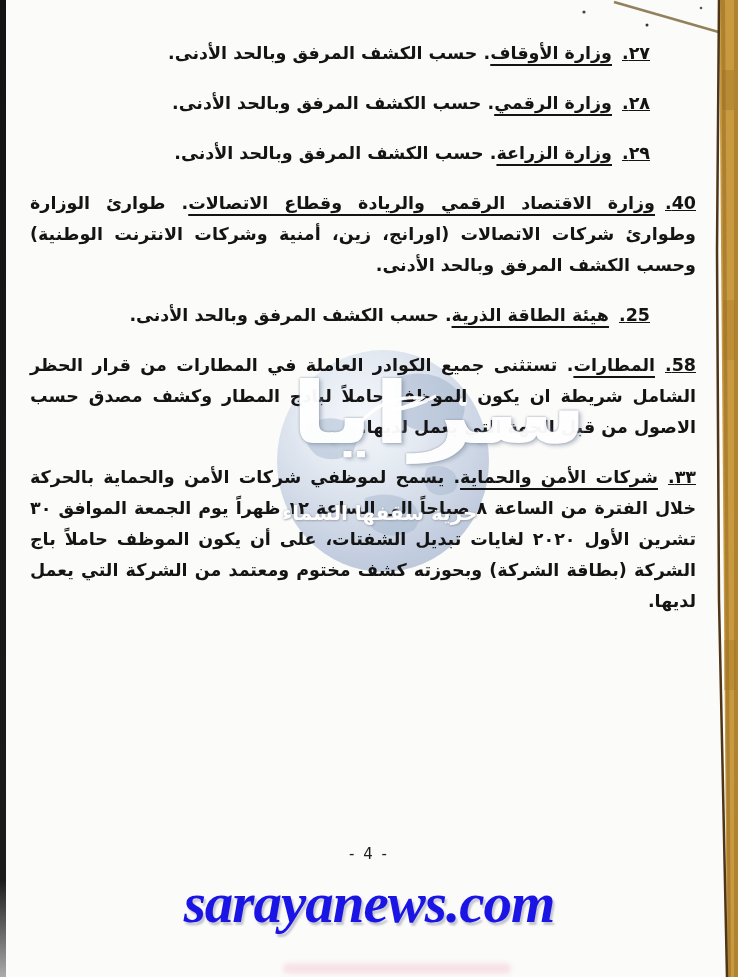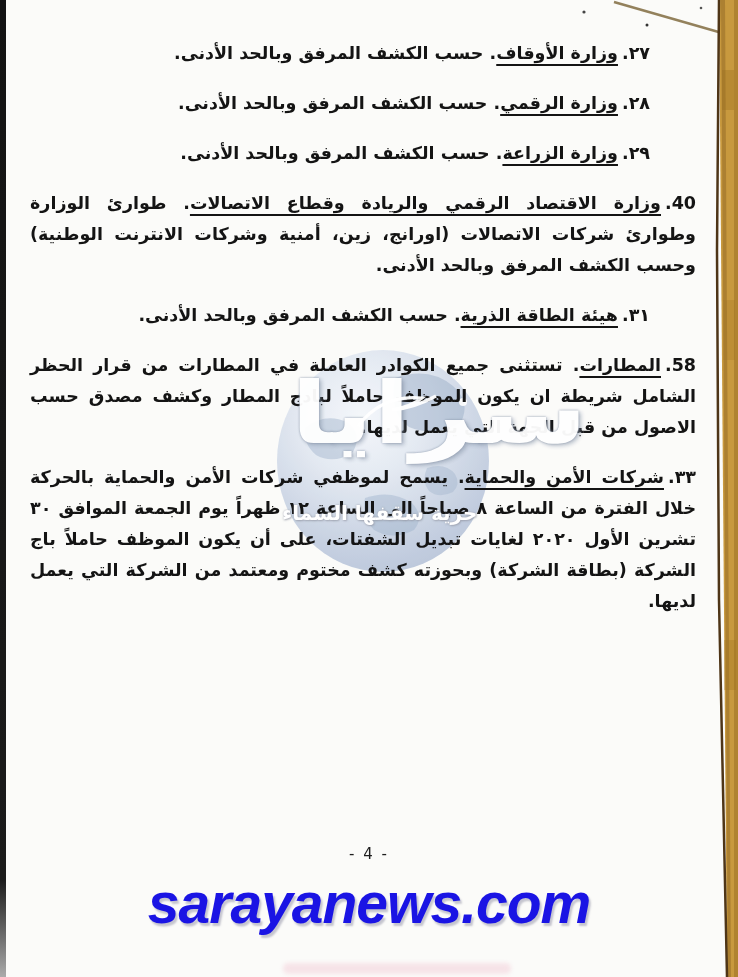--- a/index.html
+++ b/index.html
@@ -14,40 +14,40 @@
   .right-strip{position:absolute;right:0;top:0;width:26px;height:100%;z-index:6;}
   .corner-artifacts{position:absolute;left:0;top:0;width:738px;height:60px;z-index:5;}
   
   .doc{
     position:absolute;top:38px;left:30px;right:42px;z-index:2;
     direction:rtl;text-align:justify;color:#141414;
     font-weight:700;font-size:17.5px;line-height:31px;
   }
   .item{margin:0 0 19px 0;}
   .item.indent{padding-right:46px;}
-  .num{margin-left:4px;letter-spacing:1px;}
+  .num{margin-left:10px;letter-spacing:1px;text-decoration:underline;}
   .head{text-decoration:underline;text-decoration-thickness:1.5px;text-underline-offset:5px;}
   
   .globe{position:absolute;left:277px;top:350px;width:212px;height:222px;border-radius:50%;z-index:1;
     background:radial-gradient(circle at 40% 30%,#f4f7fb 0%,#e3e9f2 30%,#c3cee0 65%,#a9b7d0 100%);
     opacity:.92;}
   .globe svg{width:100%;height:100%;}
   .logo{position:absolute;left:263px;top:366px;width:352px;z-index:3;
     direction:rtl;text-align:center;color:#ffffff;font-weight:700;font-size:86px;line-height:1.1;
     transform:scaleX(1.28);transform-origin:center;opacity:.96;
     text-shadow:0 0 2px rgba(130,142,162,.95),2px 2px 4px rgba(130,142,162,.55);}
   .tagline{position:absolute;left:282px;top:501px;z-index:3;direction:rtl;
     color:#ffffff;font-weight:700;font-size:20px;letter-spacing:1px;
     text-shadow:0 0 2px rgba(148,152,164,.85),1px 1px 2px rgba(148,152,164,.6);}
   .swoosh{position:absolute;left:352px;top:388px;z-index:3;}
   
   .pagenum{position:absolute;top:845px;left:0;width:100%;text-align:center;z-index:2;
     color:#1e1e1e;font-size:15px;letter-spacing:2px;font-weight:400;}
   .site{position:absolute;top:870px;left:0;width:100%;text-align:center;z-index:7;
-    font-family:Liberation Sans, sans-serif;
+    font-family:Liberation Serif, serif;
     font-style:italic;font-weight:700;font-size:57px;letter-spacing:-1px;color:#1a14e4;
     text-shadow:2px 3px 2px rgba(95,95,125,.35);}
   .pink-blur{position:absolute;left:283px;top:963px;width:228px;height:11px;z-index:2;
     background:#eeb3c4;opacity:.32;filter:blur(2px);border-radius:5px;}
 </style>
 </head>
 <body>
 
 <div class="left-strip"></div>
 
@@ -84,21 +84,21 @@
 
 <div class="doc" dir="rtl" lang="ar">
   <p class="item indent"><span class="num">٢٧.</span><span class="head">وزارة الأوقاف</span><span class="headsep">. </span><span class="body">حسب الكشف المرفق وبالحد الأدنى.</span></p>
 
   <p class="item indent"><span class="num">٢٨.</span><span class="head">وزارة الرقمي</span><span class="headsep">. </span><span class="body">حسب الكشف المرفق وبالحد الأدنى.</span></p>
 
   <p class="item indent"><span class="num">٢٩.</span><span class="head">وزارة الزراعة</span><span class="headsep">. </span><span class="body">حسب الكشف المرفق وبالحد الأدنى.</span></p>
 
   <p class="item"><span class="num">40.</span><span class="head">وزارة الاقتصاد الرقمي والريادة وقطاع الاتصالات</span><span class="headsep">. </span><span class="body">طوارئ الوزارة وطوارئ شركات الاتصالات (اورانج، زين، أمنية وشركات الانترنت الوطنية) وحسب الكشف المرفق وبالحد الأدنى.</span></p>
 
-  <p class="item indent"><span class="num">٣١.</span><span class="head">هيئة الطاقة الذرية</span><span class="headsep">. </span><span class="body">حسب الكشف المرفق وبالحد الأدنى.</span></p>
+  <p class="item indent"><span class="num">25.</span><span class="head">هيئة الطاقة الذرية</span><span class="headsep">. </span><span class="body">حسب الكشف المرفق وبالحد الأدنى.</span></p>
 
   <p class="item"><span class="num">58.</span><span class="head">المطارات</span><span class="headsep">. </span><span class="body">تستثنى جميع الكوادر العاملة في المطارات من قرار الحظر الشامل شريطة ان يكون الموظف حاملاً لبادج المطار وكشف مصدق حسب الاصول من قبل الجهة التي يعمل لديها.</span></p>
 
   <p class="item"><span class="num">٣٣.</span><span class="head">شركات الأمن والحماية</span><span class="headsep">. </span><span class="body">يسمح لموظفي شركات الأمن والحماية بالحركة خلال الفترة من الساعة ٨ صباحاً الى الساعة ١٢ ظهراً يوم الجمعة الموافق ٣٠ تشرين الأول ٢٠٢٠ لغايات تبديل الشفتات، على أن يكون الموظف حاملاً باج الشركة (بطاقة الشركة) وبحوزته كشف مختوم ومعتمد من الشركة التي يعمل لديها.</span></p>
 
 
 </div>
 
 <div class="logo">سرايا</div>
 <div class="tagline">حرية سقفها السماء</div>

